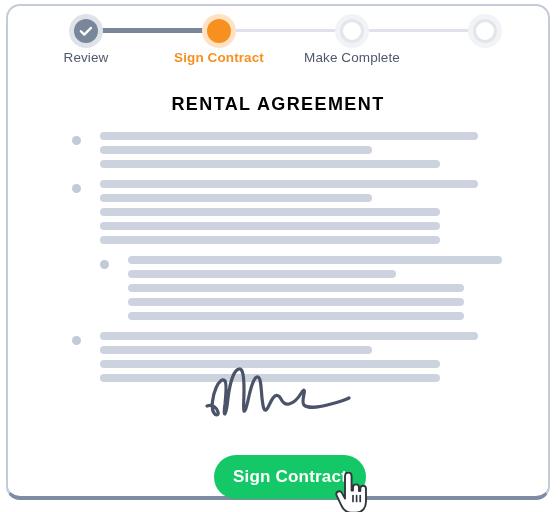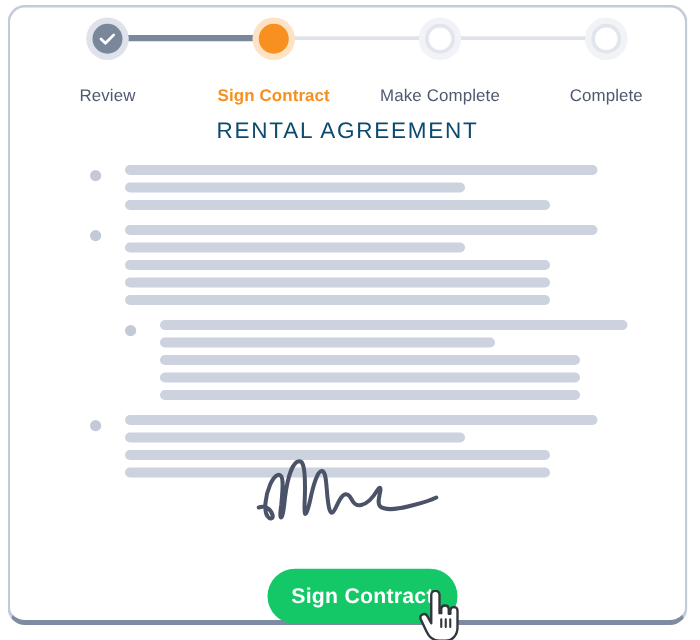--- a/index.html
+++ b/index.html
@@ -91,42 +91,42 @@
 
   .check {
     position: absolute;
     left: 5px;
     top: 5px;
     width: 24px;
     height: 24px;
   }
 
   .step-label {
-    margin-top: 21px;
+    margin-top: 2px;
     font-size: 13.5px;
     color: #4e586e;
     letter-spacing: .1px;
     white-space: nowrap;
   }
   .step.active .step-label {
     color: #f7901e;
     font-weight: bold;
   }
 
   
   #doc-title {
     position: absolute;
     top: 88px;
     left: 0;
     width: 100%;
     text-align: center;
     font-size: 18px;
-    font-weight: normal;
+    font-weight: bold;
     letter-spacing: 1.4px;
-    color: #0c4a6e;
+    color: #000000;
   }
 
   
   #body-blocks {
     position: absolute;
     top: 126px;
     left: 0;
     width: 100%;
   }
   .block {
@@ -221,21 +221,20 @@
         <div class="dot"></div>
       </div>
       <div class="step-label">Make Complete</div>
     </div>
 
     <div class="step todo" style="left:477px;">
       <div class="node">
         <div class="halo"></div>
         <div class="dot"></div>
       </div>
-      <div class="step-label">Complete</div>
     </div>
   </div>
 
   <div id="doc-title">RENTAL AGREEMENT</div>
 
   <div id="body-blocks">
       <div class="block">
         <div class="bullet" style="left: 64px; background: rgb(195, 201, 215);"></div>
         <div class="lines" style="margin-left: 92px;">
           <div class="line" style="width: 378px; background: rgb(204, 210, 222);"></div>

